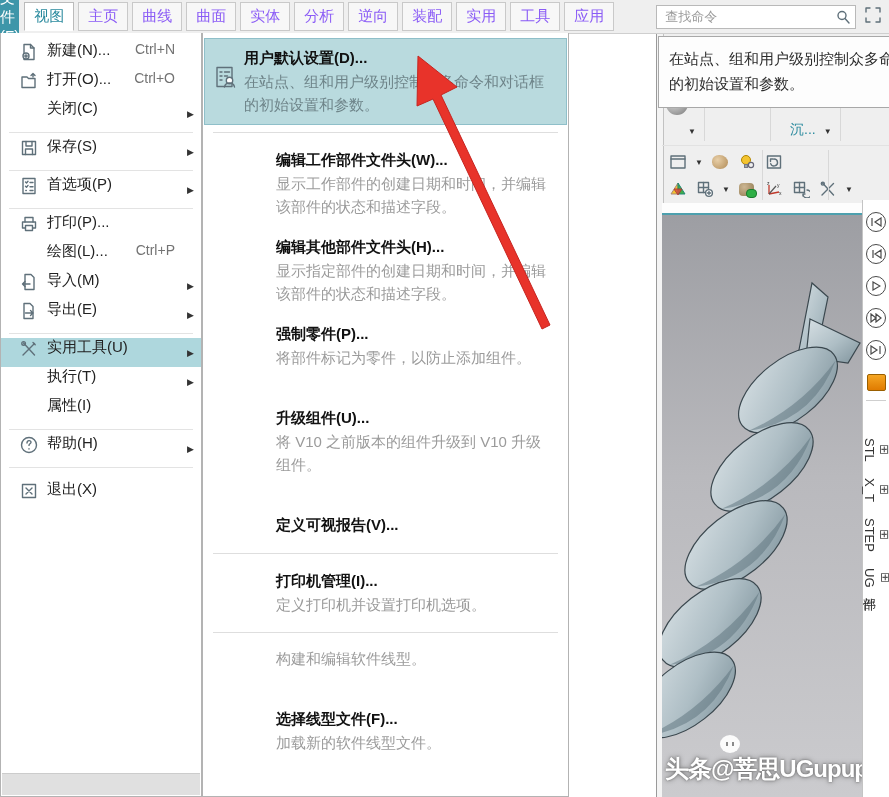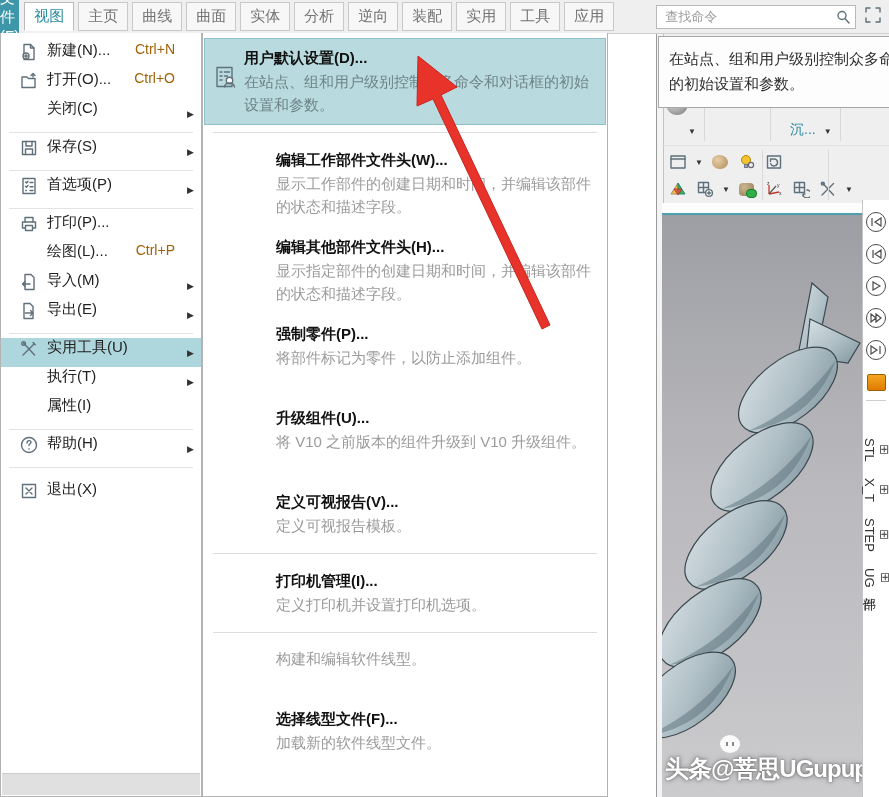--- a/index.html
+++ b/index.html
@@ -7,47 +7,47 @@
        font-family:"Liberation Sans","DejaVu Sans",sans-serif;color:#1e1e1e;}
   .abs{position:absolute;}
 
   
   .ribbon{left:0;top:0;width:889px;height:33px;background:#efefef;border-bottom:1px solid #cfcfcf;
           display:flex;align-items:stretch;z-index:5;}
   .file-tab{width:92px;background:#3e96a9;color:#fff;font-size:15px;display:flex;
             align-items:center;justify-content:center;}
   .rtabs{display:flex;align-items:center;gap:4px;padding-left:5px;}
   .rtab{height:27px;min-width:40px;padding:0 4px;background:#f7f7f7;border:1px solid #c9c9c9;
-        display:flex;align-items:center;justify-content:center;font-size:15px;color:#737373;}
+        display:flex;align-items:center;justify-content:center;font-size:15px;color:#8b5cf6;}
   .rtab.active{background:#fff;color:#2a8a9e;border-color:#bbb;border-bottom-color:#fff;}
   .searchwrap{position:relative;margin-left:6px;align-self:center;padding-left:36px;}
   .search{width:200px;height:24px;border:1px solid #b9b9b9;background:#fff;font-size:13px;
           color:#444;padding:0 26px 0 8px;outline:none;box-sizing:border-box;}
   .search::placeholder{color:#9b9b9b;}
   .mag{position:absolute;right:5px;top:4px;}
   .topicons{display:flex;align-items:center;gap:10px;margin-left:8px;}
 
   
   .file-menu{left:0;top:33px;width:202px;height:764px;background:#fff;
              border:1px solid #b3b3b3;border-top:none;box-sizing:border-box;z-index:6;
              padding-top:8px;}
   .fm-item{height:29px;display:flex;align-items:flex-start;position:relative;padding-left:15px;
            font-size:15px;color:#222;cursor:default;}
   .fm-item.hl{background:#aed7dd;}
   .fm-ico{width:26px;height:22px;display:inline-flex;align-items:center;justify-content:center;flex:0 0 26px;}
   .fm-label{margin-left:5px;}
-  .fm-short{margin-left:auto;padding-right:26px;font-size:14px;color:#a16207;}
+  .fm-short{margin-left:auto;padding-right:26px;font-size:14px;color:#737373;}
   .fm-arrow{position:absolute;right:7px;top:50%;transform:translateY(-50%);font-size:9px;color:#333;}
   .fm-sep{height:1px;background:#e3e3e3;margin:4px 8px;}
   .fm-gap{height:8px;}
   .menu-strip{position:absolute;left:1px;right:1px;bottom:1px;height:21px;background:#e0e0e0;
               border-top:1px solid #cccccc;}
 
   
-  .submenu{left:202px;top:33px;width:406px;height:764px;background:#fff;
+  .submenu{left:202px;top:33px;width:367px;height:764px;background:#fff;
            border:1px solid #b3b3b3;border-top:none;box-sizing:border-box;z-index:6;
            overflow:hidden;padding-top:4px;}
   .sm-item{position:relative;padding:7px 16px 9px 39px;margin-left:34px;}
   .sm-item.hl{background:#b9dade;border:1px solid #8fbfc9;padding-top:6px;padding-bottom:8px;margin:1px 1px 2px 1px;}
   .sm-ico{position:absolute;left:8px;top:26px;}
   .sm-title{font-size:15px;font-weight:bold;color:#111;line-height:25px;}
   .sm-desc{font-size:15px;color:#9b9b9b;line-height:23px;max-width:405px;}
   .sm-item.hl .sm-desc{color:#6e8489;}
   .sm-sep{height:1px;background:#dedede;margin:7px 10px;}
   .gap-lg{margin-top:20px;}
@@ -339,21 +339,20 @@
     <div class="sm-desc">将部件标记为零件，以防止添加组件。</div>
   </div>
 
   <div class="sm-item gap-lg">
     <div class="sm-title">升级组件(U)...</div>
     <div class="sm-desc">将 V10 之前版本的组件升级到 V10 升级组件。</div>
   </div>
 
   <div class="sm-item gap-lg">
     <div class="sm-title">定义可视报告(V)...</div>
-    <div class="sm-desc">定义可视报告模板。</div>
   </div>
 
   <div class="sm-sep"></div>
 
   <div class="sm-item">
     <div class="sm-title">打印机管理(I)...</div>
     <div class="sm-desc">定义打印机并设置打印机选项。</div>
   </div>
 
   <div class="sm-sep"></div>

